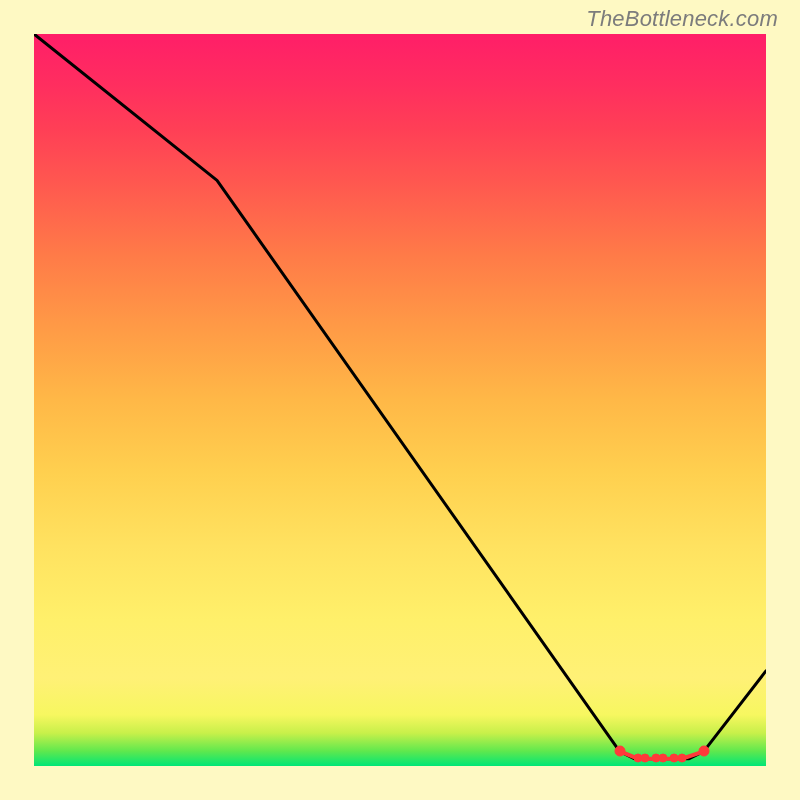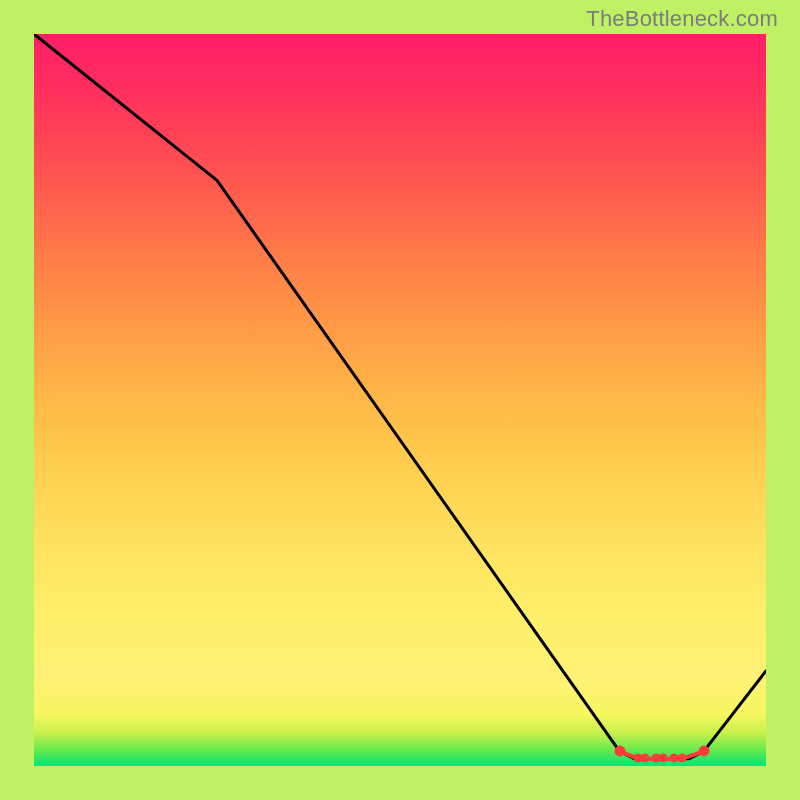--- a/index.html
+++ b/index.html
@@ -8,21 +8,22 @@
     width: 800px;
     height: 800px;
     background: #000;
     overflow: hidden;
     font-family: Arial, Helvetica, sans-serif;
   }
   .frame {
     position: relative;
     width: 800px;
     height: 800px;
-    background: #bef264;
+    background: #fef9c3;
+    font-style: italic;
   }
   .plot-area {
     position: absolute;
     left: 34px;
     top: 34px;
     width: 732px;
     height: 732px;
     
     background: linear-gradient(
       to top,

